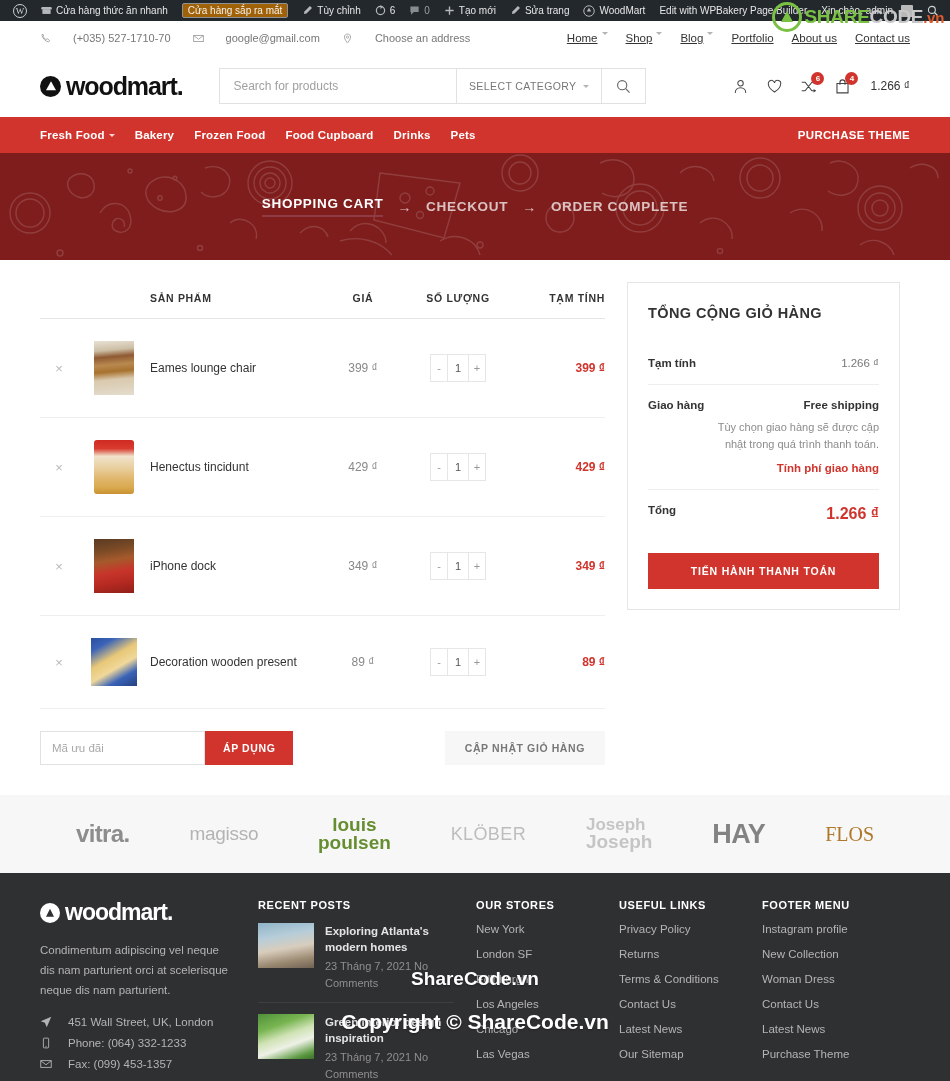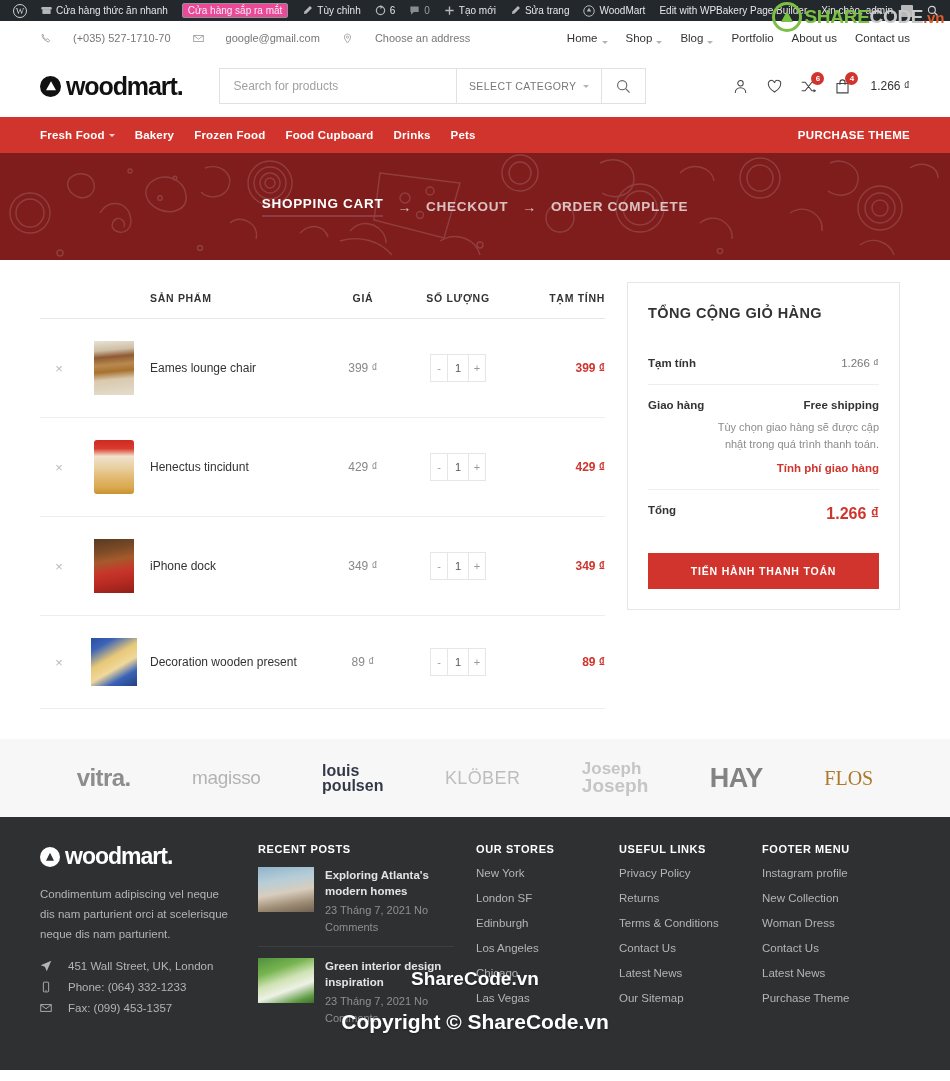--- a/index.html
+++ b/index.html
@@ -44,21 +44,21 @@
     position: absolute; inset: 0;
     font-size: 9px; line-height: 12px; text-align: center;
     font-family: "Liberation Serif", serif; color: #cfd2d4;
   }
   .ab-pill {
     border: 1px solid #8f9295;
     padding: 1px 5px;
     border-radius: 2px;
     font-size: 10px;
     color: #f1f1f1;
-    background: #ec4899;
+    background: #a16207;
   }
   .ab-spacer { flex: 1; }
   .ab-avatar {
     width: 12px; height: 12px; background: #b8b8b8; border-radius: 1px;
     display:inline-block; margin-left: 4px;
   }
 
   
   .topbar {
     height: 34px;
@@ -67,21 +67,21 @@
     padding: 0 40px;
     font-size: 11px;
     color: #777;
     background: #fff;
   }
   .topbar-left { display:flex; align-items:center; gap: 22px; }
   .topbar-item { display:flex; align-items:center; gap:22px; cursor:pointer; }
   .topbar-right { margin-left:auto; display:flex; align-items:center; gap: 18px; }
   .topnav-link {
     font-size: 11.5px; color: #333; cursor: pointer;
-    display:flex; align-items:flex-end; gap:4px;
+    display:flex; align-items:flex-start; gap:4px;text-decoration:underline;
   }
   .caret-down {
     display:inline-block; width:0;height:0;
     border-left:3px solid transparent;border-right:3px solid transparent;
     border-top:3.5px solid #b4b4b4;
   }
 
   
   .mainheader {
     height: 62px;
@@ -275,21 +275,21 @@
 
   
   .brands {
     background:#f7f7f7; height: 78px; margin-top: 30px;
     display:flex; align-items:center; justify-content:space-around;
     padding: 0 46px;
   }
   .brand { color:#8d8d8d; opacity:.85; }
   .b-vitra { font-size: 24px; font-weight:bold; letter-spacing:-0.6px; color:#7b7b7b;}
   .b-magisso { font-size: 19px; color:#a8a8a8; letter-spacing:-0.3px;}
-  .b-louis { font-size: 16px; font-weight:bold; line-height: .95; color:#0f172a; }
+  .b-louis { font-size: 19px; font-weight:bold; line-height: .95; color:#4d7c0f;text-align:center; }
   .b-klober { font-size: 18px; color:#b4b4b4; letter-spacing:.4px;}
   .b-joseph { font-size: 17px; line-height:.95; color:#bdbdbd; font-weight:bold;}
   .b-joseph .j2 { font-size: 19px; }
   .b-hay { font-size: 27px; font-weight:bold; color:#6f6f6f; letter-spacing:-0.5px;}
   .b-flos { font-size: 20px; font-family:"Liberation Serif",serif; color:#a16207; letter-spacing:0px;}
 
   
   .footer {
     background: #2f3032; color:#b9b9b9; padding: 26px 40px 22px 40px;
     display:flex; gap: 0;
@@ -681,20 +681,25 @@
             <span class="qty-btn">-</span>
             <span class="qty-val">1</span>
             <span class="qty-btn">+</span>
           </div>
         </td>
         <td class="prod-sub">89 ₫</td>
       </tr>
       </tbody>
     </table>
 
+    <div class="coupon-row">
+      <input class="coupon-input" value="" placeholder="Mã ưu đãi" style="">
+      <button class="btn-apply">ÁP DỤNG</button>
+      <button class="btn-update">CẬP NHẬT GIỎ HÀNG</button>
+    </div>
   </div>
 
   <div class="totals">
     <h3>TỔNG CỘNG GIỎ HÀNG</h3>
     <div class="tot-row">
       <div class="tot-label">Tạm tính</div>
       <div class="tot-value">1.266 ₫</div>
     </div>
     <div class="tot-row">
       <div class="tot-label">Giao hàng</div>

